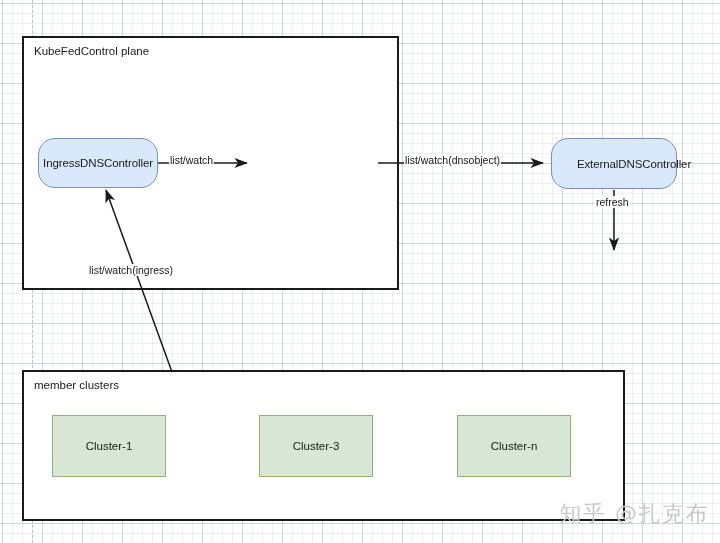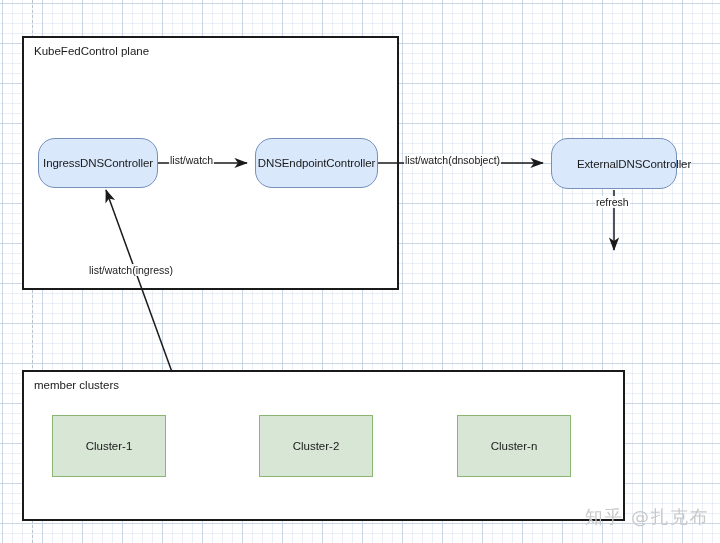--- a/index.html
+++ b/index.html
@@ -131,21 +131,21 @@
   #label-listwatch          { left: 169px; top: 154px; }
   #label-listwatch-dnsobj   { left: 404px; top: 154px; }
   #label-refresh            { left: 595px; top: 196px; }
   #label-listwatch-ingress  { left: 88px;  top: 264px; }
 
   
   #watermark {
     position: absolute;
     right: 11px;
     bottom: 14px;
-    font-size: 18px;
+    font-size: 22px;
     color: #c9c9c9;
     letter-spacing: 1.5px;
     white-space: nowrap;
     font-family: "DejaVu Sans", sans-serif;
   }
 </style>
 </head>
 <body>
 
 <div id="canvas">
@@ -173,34 +173,31 @@
 
     <line x1="614" y1="190" x2="614" y2="250" stroke="#1a1a1a" stroke-width="1.5" marker-end="url(#ah)"></line>
 
     <line x1="172" y1="372" x2="106" y2="190" stroke="#1a1a1a" stroke-width="1.5" marker-end="url(#ah)"></line>
   </svg>
 
   <div class="controller" id="ingress-dns-controller">
     <span>IngressDNSController</span>
   </div>
 
-  <div class="controller" id="dns-endpoint-controller">
-    <span>DNSEndpointController</span>
-  </div>
 
   <div class="controller" id="external-dns-controller">
     <span>ExternalDNSController</span>
   </div>
 
 
   <div class="cluster" id="cluster-1">
     <span>Cluster-1</span>
   </div>
   <div class="cluster" id="cluster-2">
-    <span>Cluster-2</span>
+    <span>Cluster-3</span>
   </div>
   <div class="cluster" id="cluster-n">
     <span>Cluster-n</span>
   </div>
 
   <div class="edge-label" id="label-listwatch">list/watch</div>
   <div class="edge-label" id="label-listwatch-dnsobj">list/watch(dnsobject)</div>
   <div class="edge-label" id="label-refresh">refresh</div>
   <div class="edge-label" id="label-listwatch-ingress">list/watch(ingress)</div>
 

